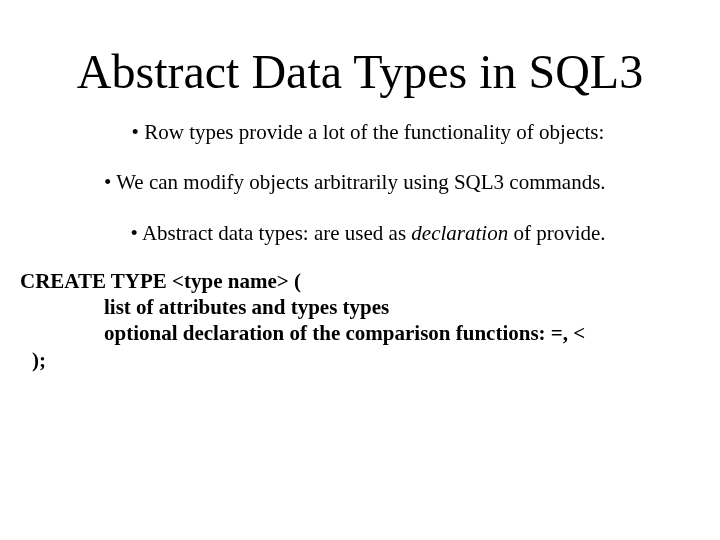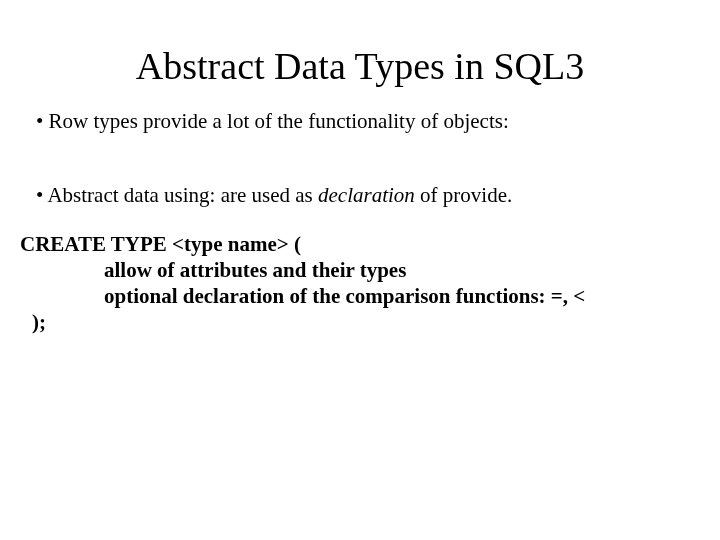--- a/index.html
+++ b/index.html
@@ -11,30 +11,30 @@
     font-family: "Times New Roman", Times, serif;
     color: #000000;
   }
   .slide {
     box-sizing: border-box;
     width: 720px;
     height: 540px;
     padding: 18px 20px 0 20px;
   }
   .title {
-    font-size: 38px;
+    font-size: 48px;
     text-align: center;
     margin: 26px 0 20px 0;
     font-weight: normal;
   }
   .body {
     font-size: 21px;
     line-height: 1.25;
   }
-  .lvl1 { margin-left: 16px; }
+  .lvl1 { margin-left: 16px; text-align: center; }
   .lvl2 { margin-left: 42px; }
   .lvl3 { margin-left: 84px; }
   .bullet { }
   .spacer { height: 24px; }
   .italic { font-style: italic; }
   .code-block {
     font-size: 21px;
     margin-top: 22px;
     font-weight: bold;
   }
@@ -49,29 +49,30 @@
   <h1 class="title">Abstract Data Types in SQL3</h1>
 
   <div class="body">
 
     <div class="bullet lvl1">• Row types provide a lot of the functionality of objects:</div>
 
     <div class="spacer"></div>
 
 
 
+    <div class="bullet lvl3">• We can modify objects arbitrarily using SQL3 commands.</div>
 
 
     <div class="spacer"></div>
 
     <div class="bullet lvl1">
-      <span>• Abstract data using:  are used as </span><span class="italic">declaration</span><span> of provide.</span>
+      <span>• Abstract data types:  are used as </span><span class="italic">declaration</span><span> of provide.</span>
     </div>
 
     <div class="code-block">
       <div>CREATE TYPE   &lt;type name&gt; (</div>
-      <div class="code-indent1">allow of attributes and their types</div>
+      <div class="code-indent1">list of attributes and types types</div>
       <div class="code-indent1">optional declaration of the comparison functions: =, &lt;</div>
       <div class="code-indent0"> );</div>
     </div>
 
   </div>
 </div>
 
 </body></html>

